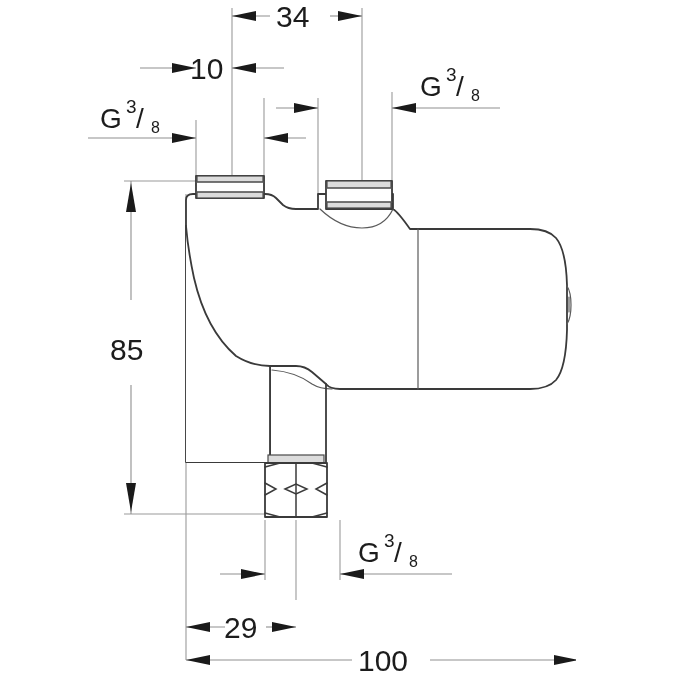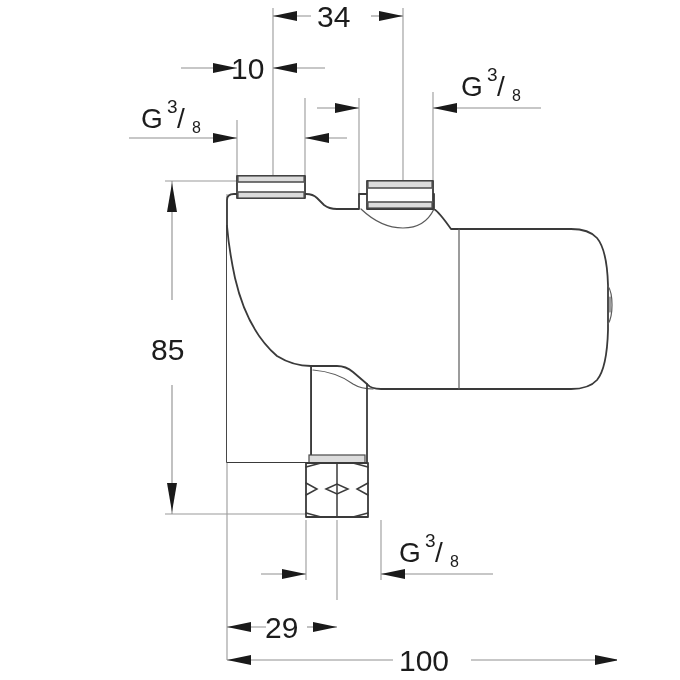--- a/index.html
+++ b/index.html
@@ -10,21 +10,20 @@
   }
   body {
     font-family: "Liberation Sans", sans-serif;
   }
   #stage {
     position: relative;
     width: 576px;
     height: 680px;
     background: #ffffff;
     overflow: hidden;
-    margin-left: 41px;
   }
   #stage svg {
     position: absolute;
     left: 0;
     top: 0;
     display: block;
   }
   .dim-text {
     font-family: "Liberation Sans", sans-serif;
     font-size: 30px;

